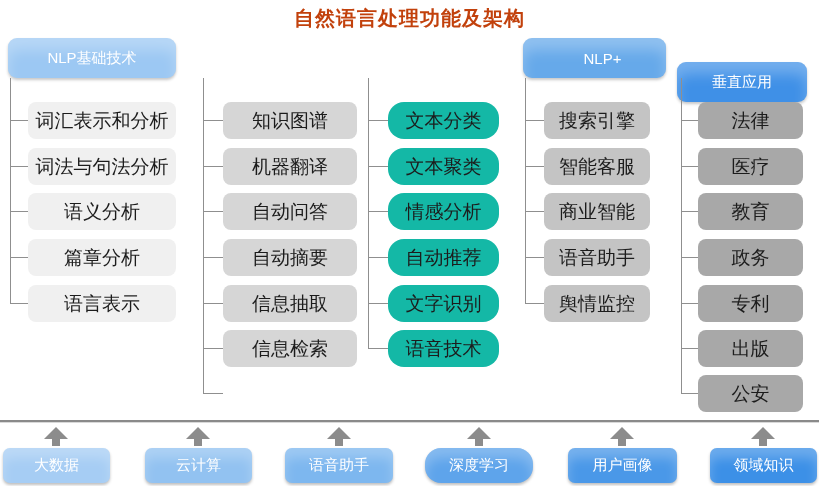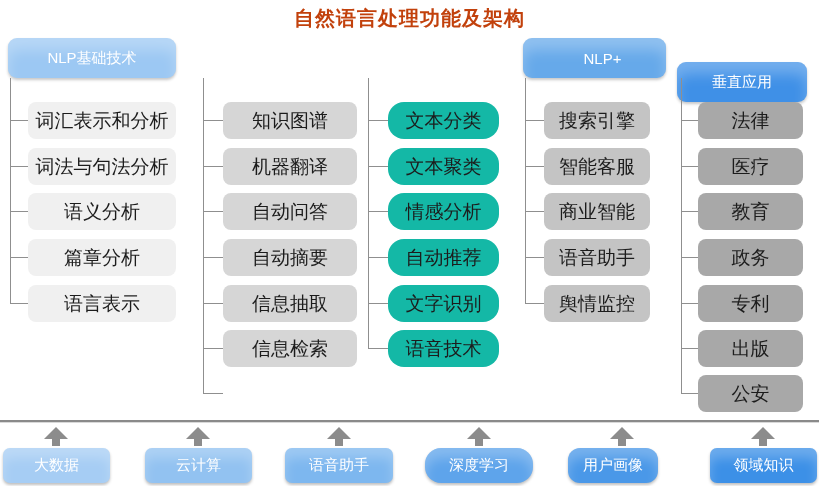--- a/index.html
+++ b/index.html
@@ -48,21 +48,21 @@
   .fbox{
     position:absolute;top:448px;height:35px;border-radius:7px;
     display:flex;align-items:center;justify-content:center;
     color:#ffffff;font-size:15px;font-weight:500;
     box-shadow:inset 0 10px 12px rgba(255,255,255,.25), 0 2px 3px rgba(0,0,0,.25);
   }
   .f0{left:3px;width:107px;}
   .f1{left:145px;width:107px;}
   .f2{left:285px;width:108px;}
   .f3{left:425px;width:108px;}
-  .f4{left:568px;width:90px;border-radius:12px;}
+  .f4{left:568px;width:109px;}
   .f5{left:710px;width:107px;}
 </style>
 </head>
 <body>
 
 <div class="stage">
 
   <div class="title">自然语言处理功能及架构</div>
 
   <div class="hdr hdr1" style="background-color: rgb(156, 200, 243);">NLP基础技术</div>

